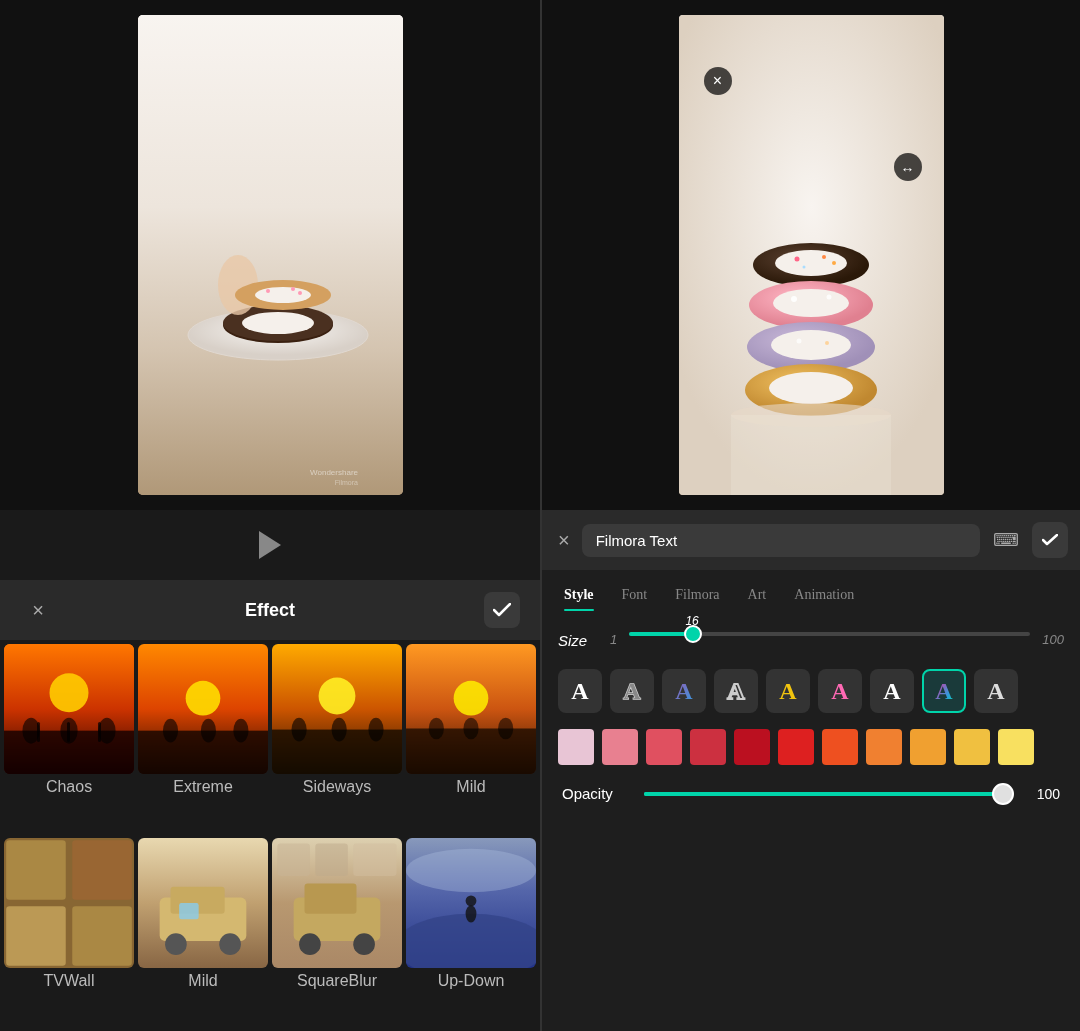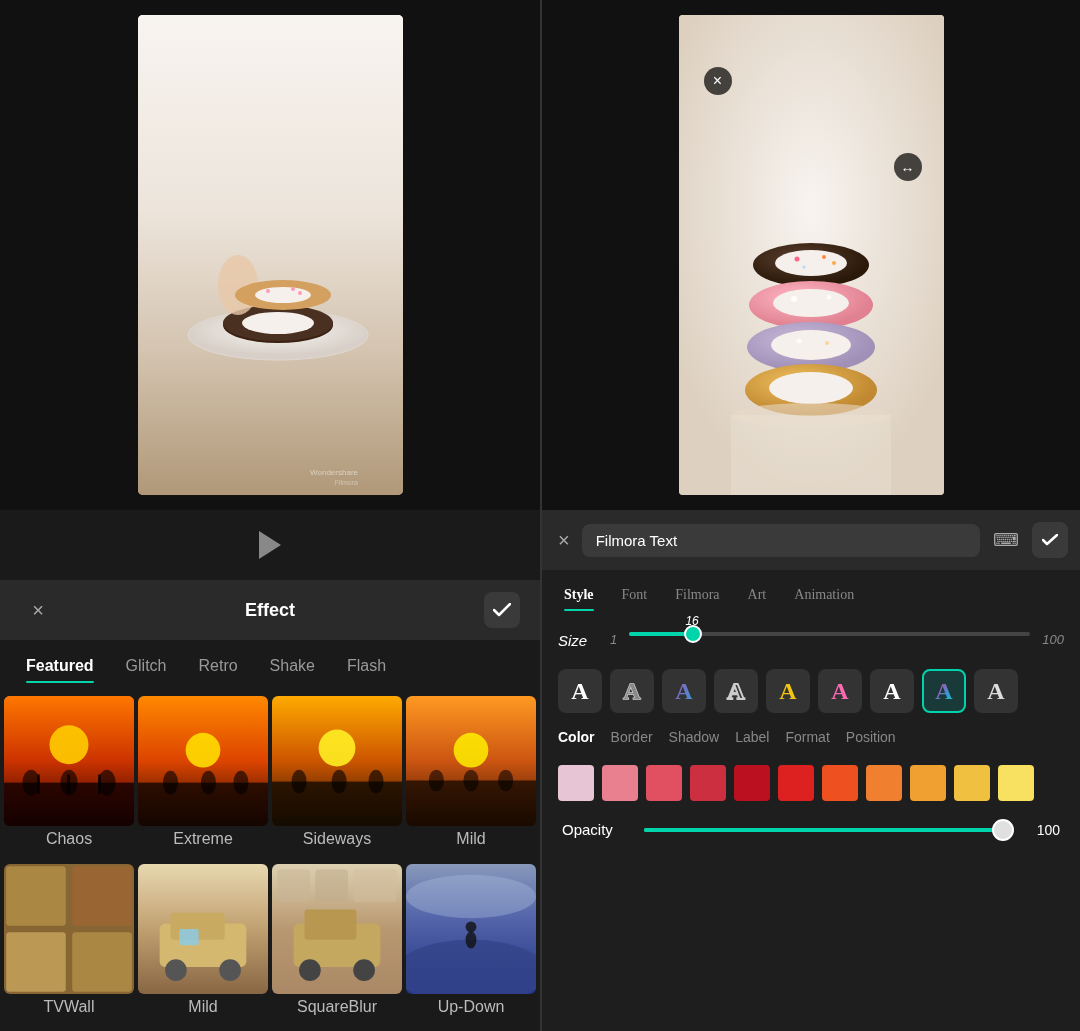--- a/index.html
+++ b/index.html
@@ -623,27 +623,20 @@
   <div class="effect-bar">
     <div class="effect-close">×</div>
     <div class="effect-title">Effect</div>
     <div class="effect-check">
       <svg width="18" height="14" viewBox="0 0 18 14">
         <path d="M1 7l5 5L17 1" stroke="#fff" stroke-width="2.5" fill="none" stroke-linecap="round" stroke-linejoin="round"></path>
       </svg>
     </div>
   </div>
 
-  <div class="effect-tabs">
-    <div class="effect-tab active">Featured</div>
-    <div class="effect-tab">Glitch</div>
-    <div class="effect-tab">Retro</div>
-    <div class="effect-tab">Shake</div>
-    <div class="effect-tab">Flash</div>
-  </div>
 
   <div class="effect-grid">
 
     <div class="effect-item">
       <div class="effect-thumb thumb-chaos">
         <div class="thumb-inner">
           <div class="surfer">
             <div class="surfer-stick"></div>
             <div class="surfer-stick"></div>
             <div class="surfer-stick"></div>
@@ -979,28 +972,20 @@
         </svg>
       </div>
 
       <div class="font-style-btn fs-normal">
         <svg width="26" height="28" viewBox="0 0 26 28">
           <text x="13" y="22" text-anchor="middle" font-size="24" font-weight="bold" fill="#ddd" font-family="serif">A</text>
         </svg>
       </div>
     </div>
 
-    <div class="sub-tabs">
-      <div class="sub-tab active">Color</div>
-      <div class="sub-tab">Border</div>
-      <div class="sub-tab">Shadow</div>
-      <div class="sub-tab">Label</div>
-      <div class="sub-tab">Format</div>
-      <div class="sub-tab">Position</div>
-    </div>
 
     <div class="color-palette">
       <div class="color-swatch" style="background:#e8c5d5;"></div>
       <div class="color-swatch" style="background:#e88090;"></div>
       <div class="color-swatch" style="background:#e05060;"></div>
       <div class="color-swatch" style="background:#cc3040;"></div>
       <div class="color-swatch" style="background:#bb1020;"></div>
       <div class="color-swatch" style="background:#dd2020;"></div>
       <div class="color-swatch" style="background:#ee5020;"></div>
       <div class="color-swatch" style="background:#f08030;"></div>

